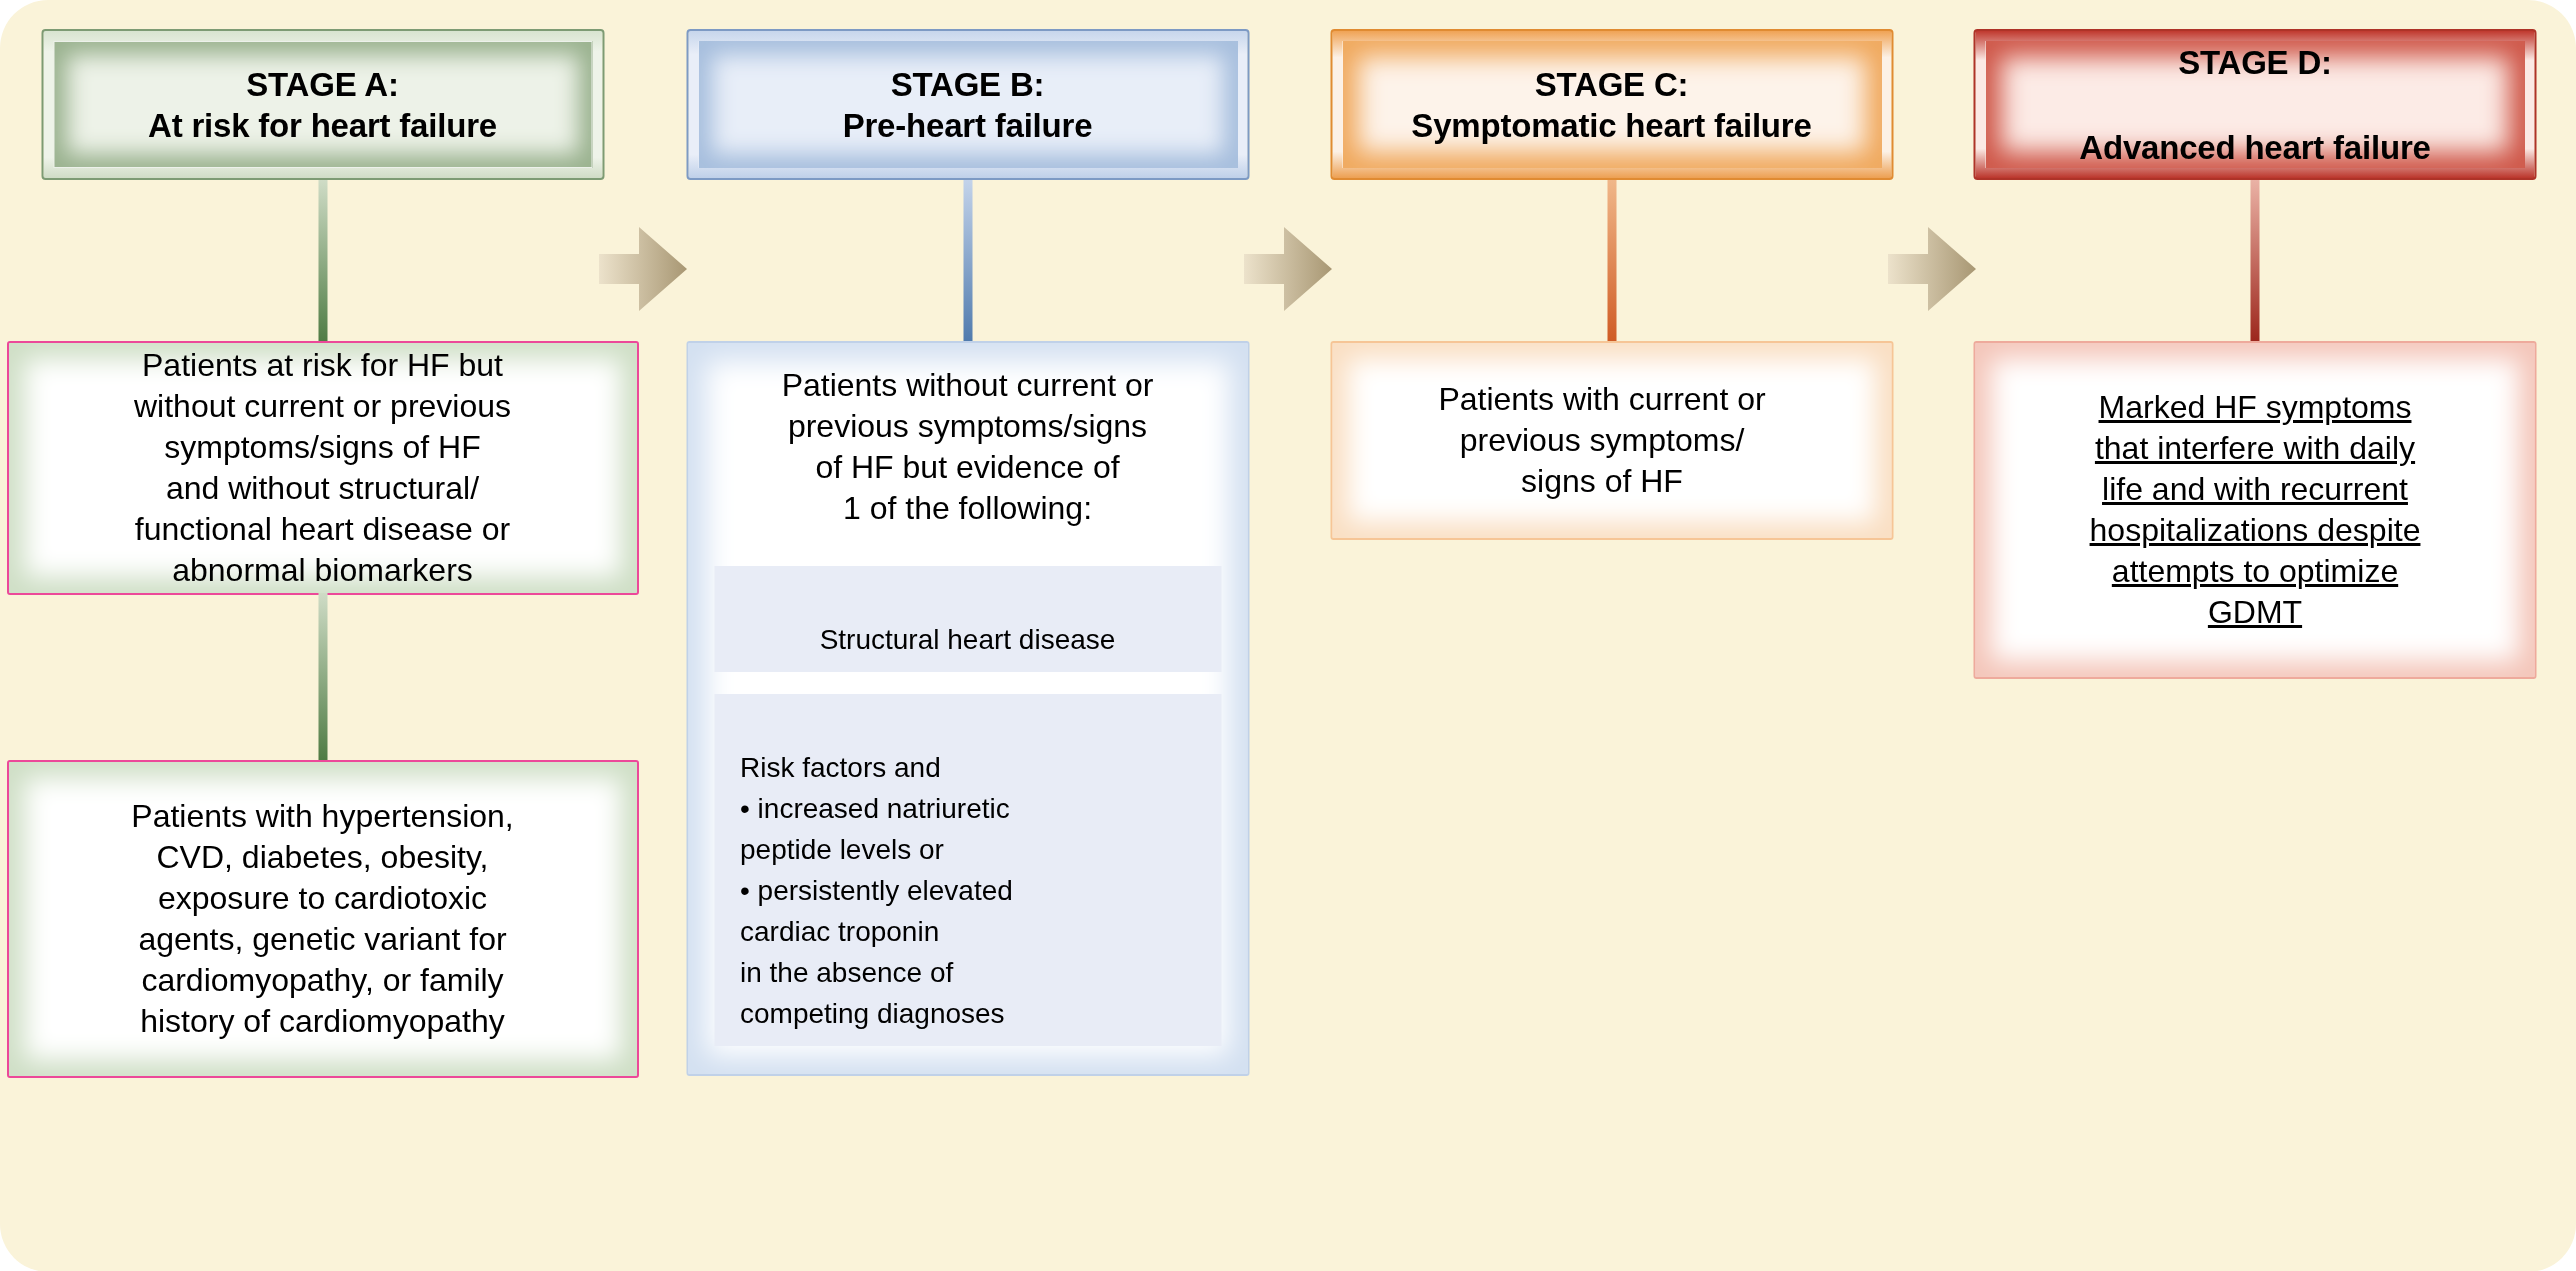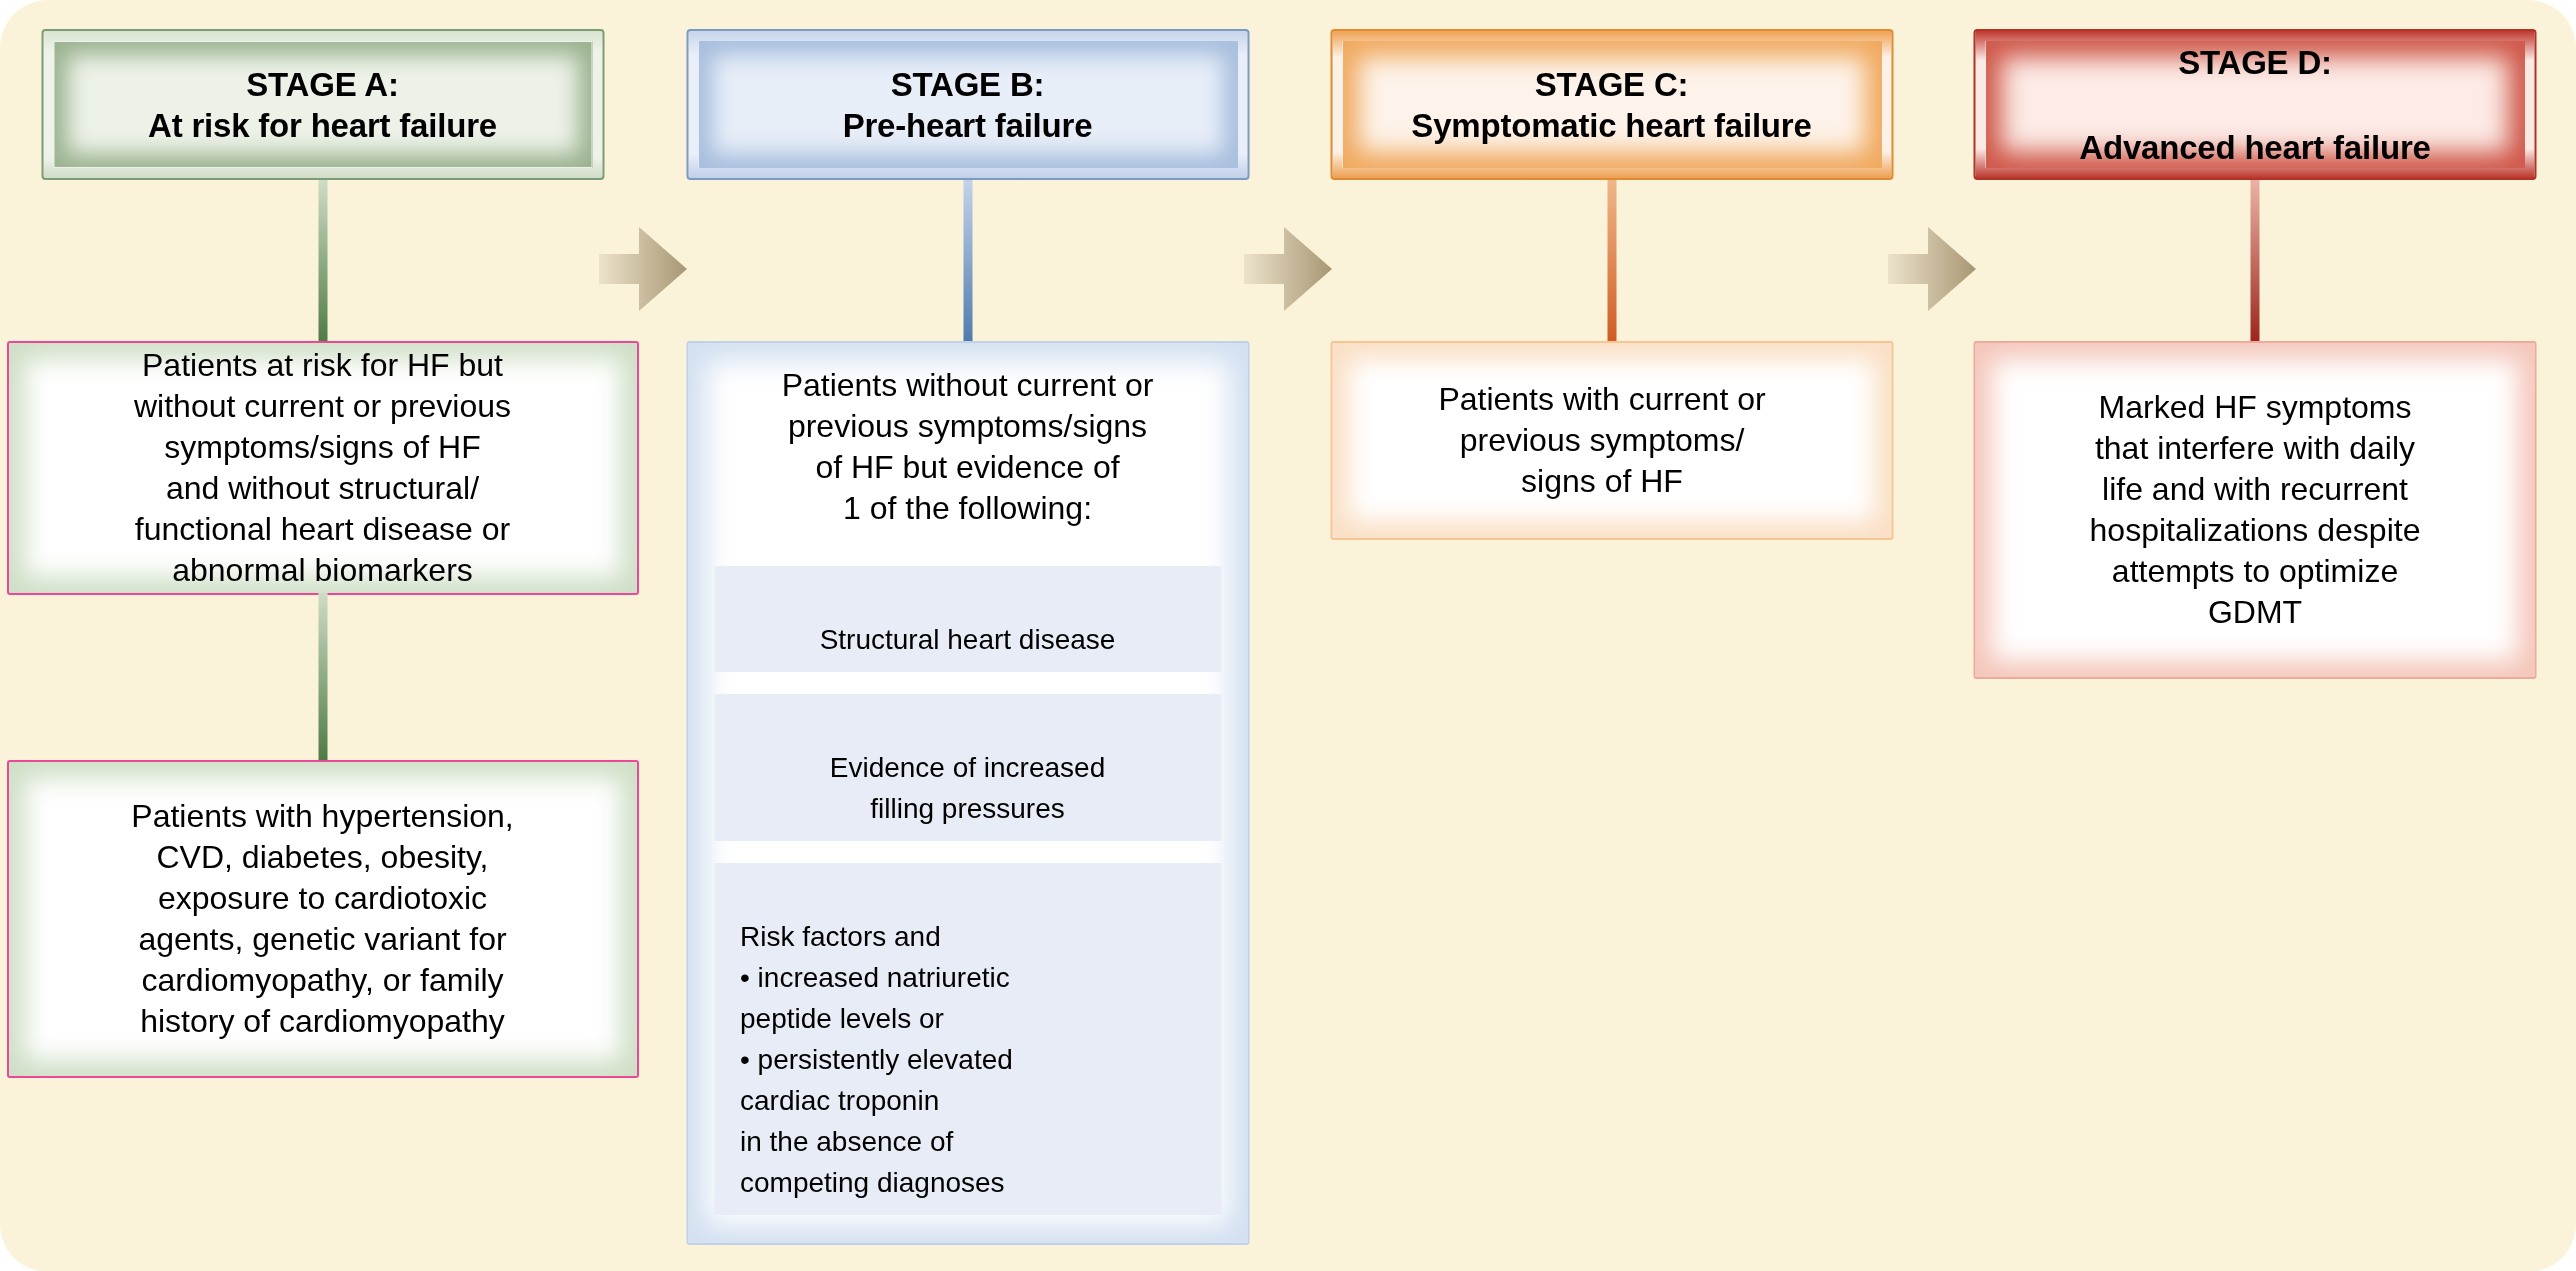--- a/index.html
+++ b/index.html
@@ -263,24 +263,20 @@
     <div class="panel-b" style="top:341px;">
       <div class="lead">Patients without current or
 previous symptoms/signs
 of HF but evidence of
 1 of the following:</div>
 
       <div class="subcard center">
         <span>Structural heart disease</span>
       </div>
 
-      <div class="subcard center">
-        <span>Evidence of increased
-filling pressures</span>
-      </div>
 
       <div class="subcard left">
         <span>Risk factors and
 • increased natriuretic
    peptide levels or
 • persistently elevated
    cardiac troponin
 in the absence of
 competing diagnoses</span>
       </div>
@@ -309,21 +305,21 @@
 
     <div class="stage-header hdr-d">
       <div class="inner">
         <div class="line">STAGE D:</div>
         <div class="line">Advanced heart failure</div>
       </div>
     </div>
 
     <div class="connector conn-d" style="top:180px; height:164px;"></div>
 
-    <div class="card card-d" style="top:341px; height:338px;">
+    <div class="card card-d" style="top:341px; height:338px;text-decoration:underline;">
       <div class="body-text">Marked HF symptoms
 that interfere with daily
 life and with recurrent
 hospitalizations despite
 attempts to optimize
 GDMT</div>
     </div>
   </div>
 
   <svg class="arrow arrow-1" viewBox="0 0 96 96">

